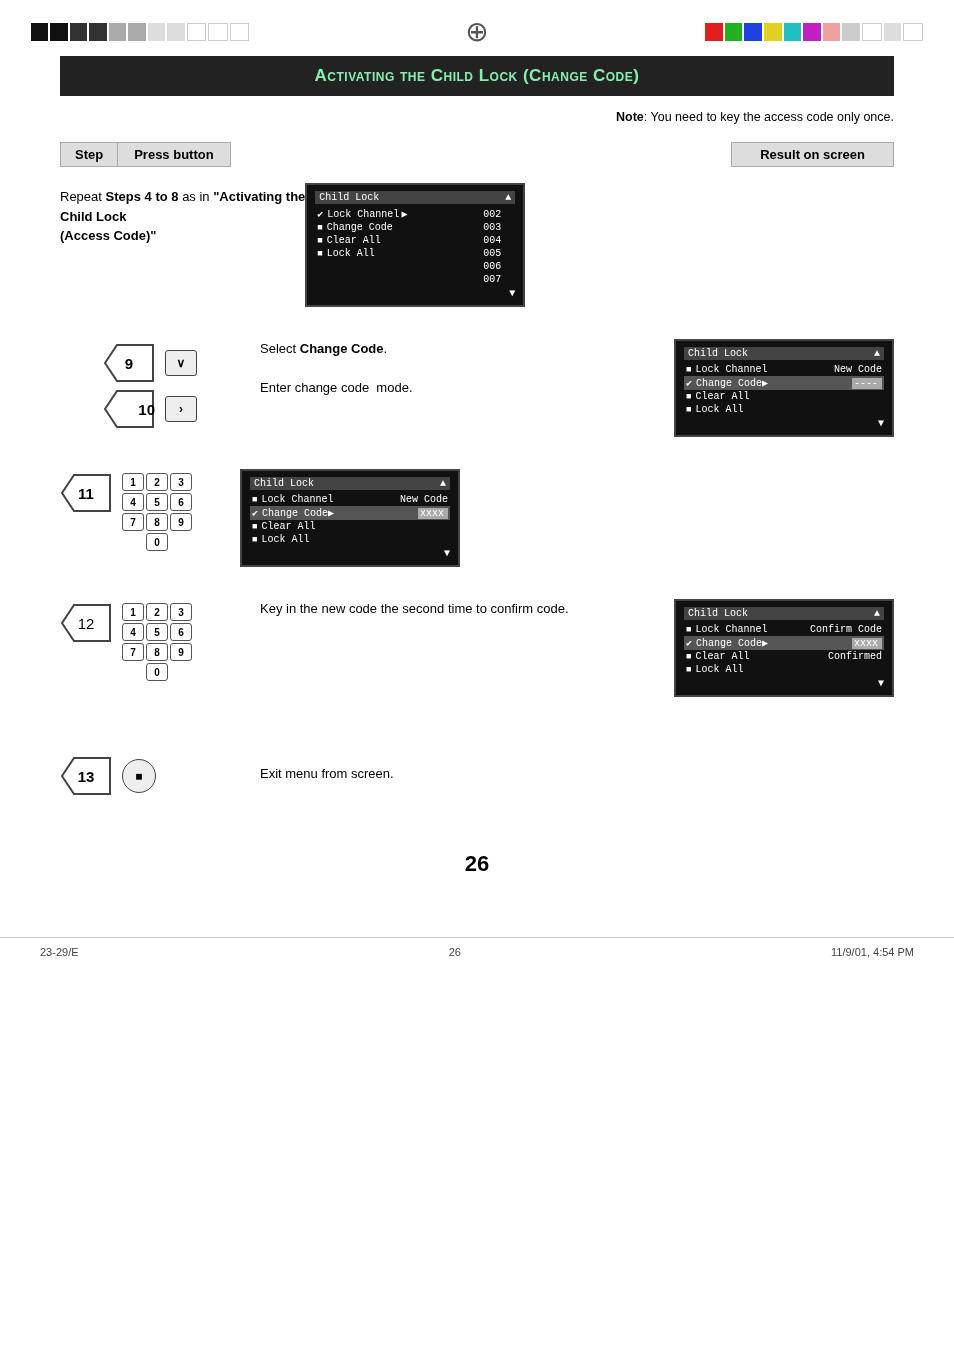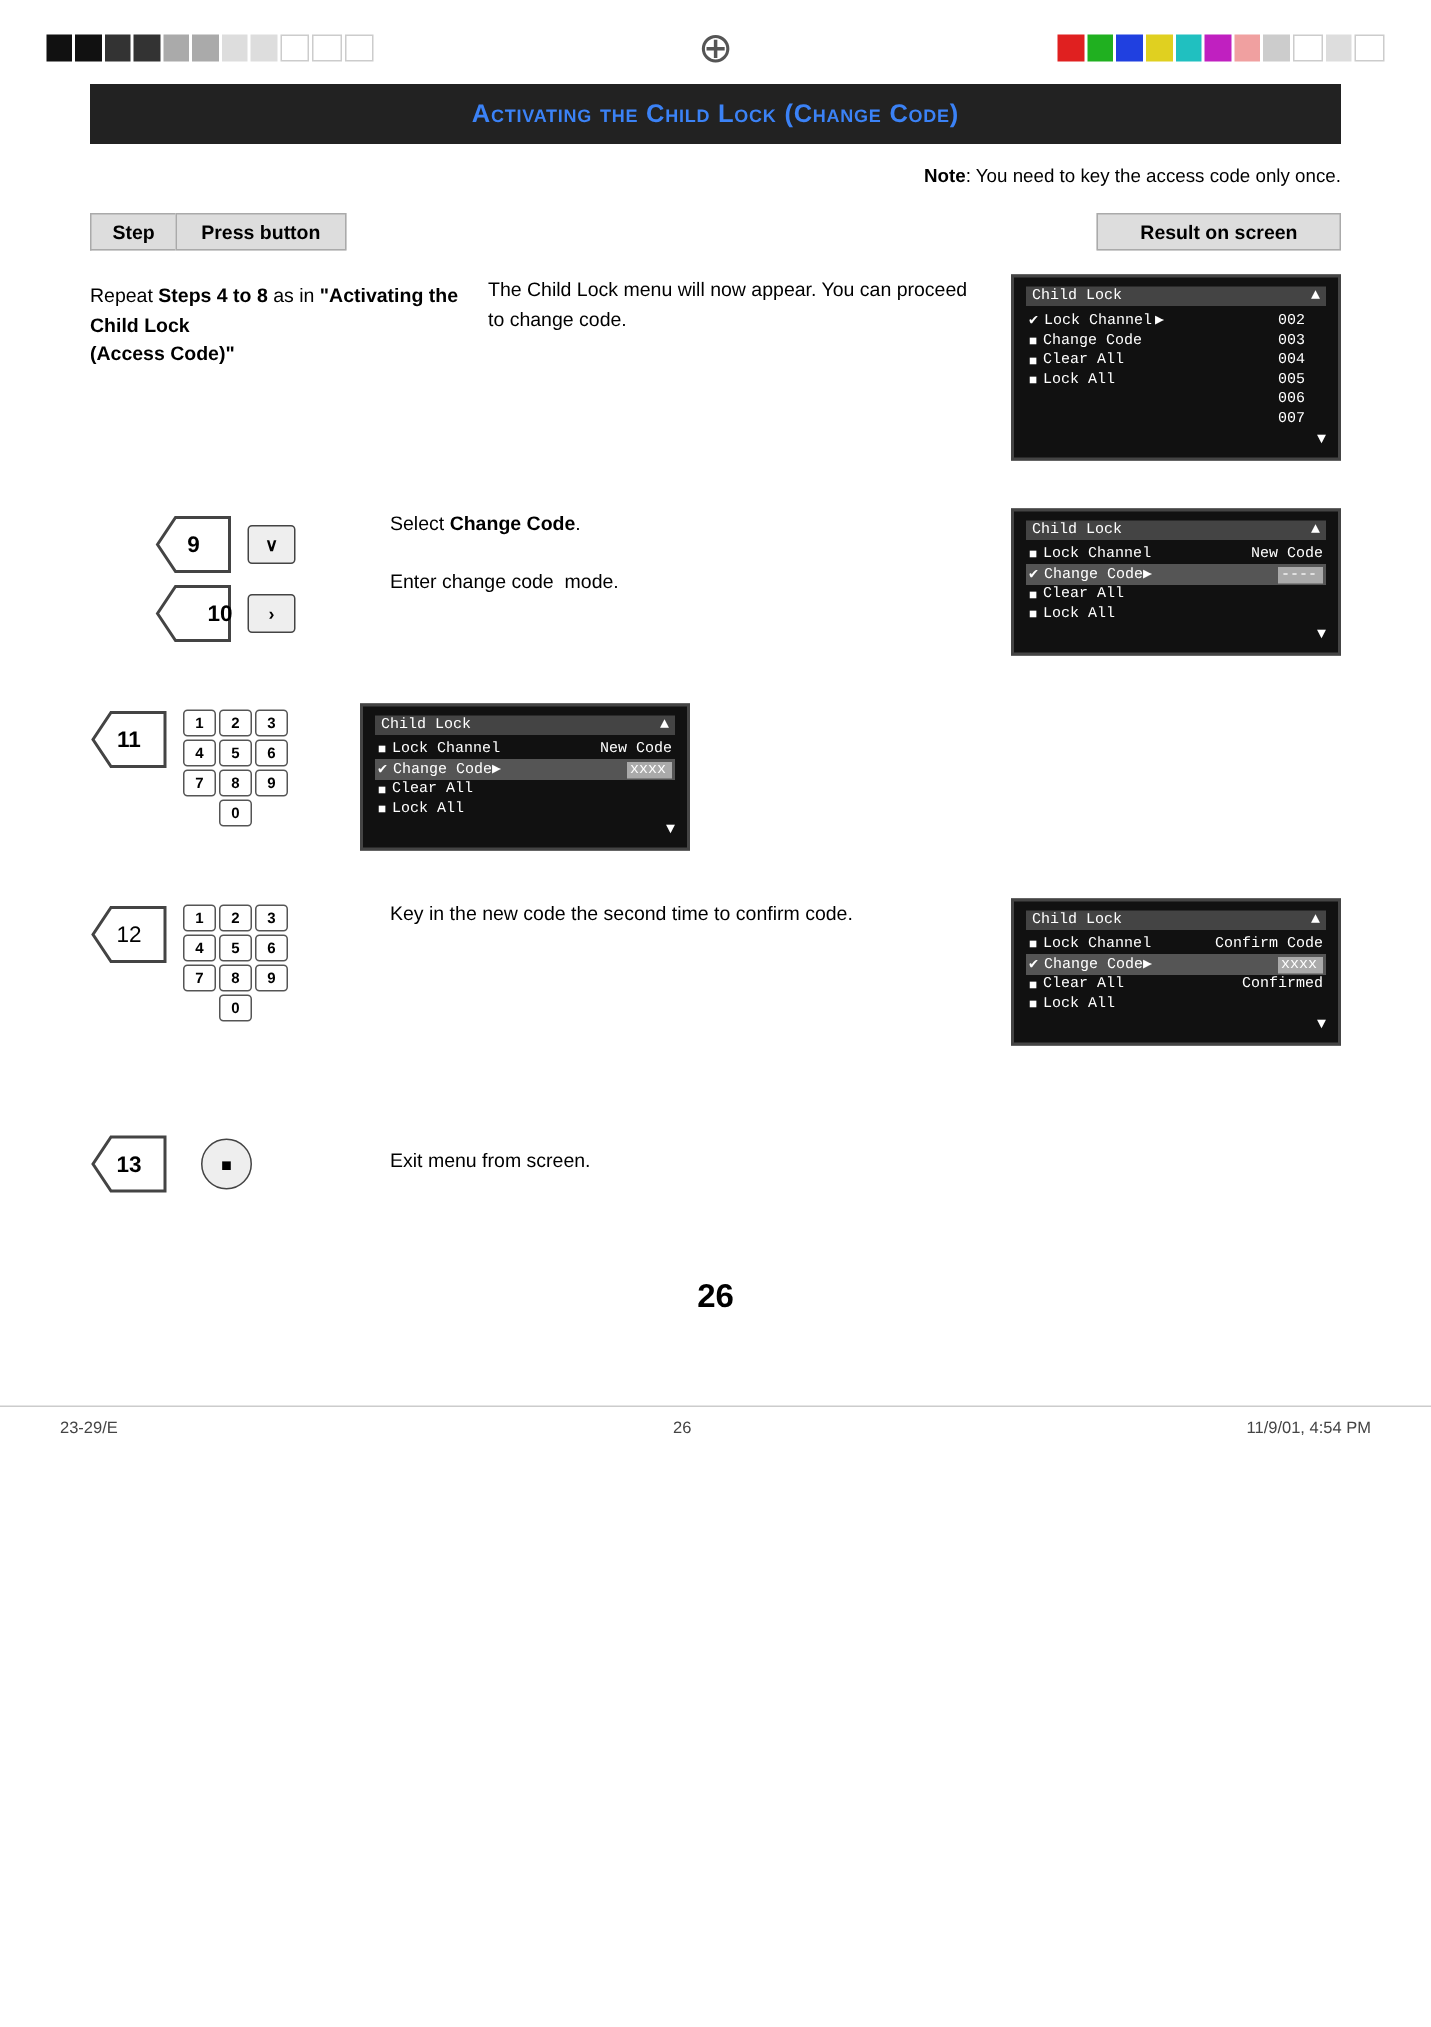--- a/index.html
+++ b/index.html
@@ -50,21 +50,21 @@
     .cs-ltgray { background: #ccc; flex: 1; margin: 0 1px; }
 
     
     .main {
       padding: 0 60px 40px 60px;
     }
 
     
     .title-box {
       background: #222;
-      color: #3b82f6;
+      color: #86efac;
       text-align: center;
       padding: 10px 20px;
       font-size: 17px;
       font-weight: bold;
       letter-spacing: 0.5px;
       margin-bottom: 14px;
       font-variant: small-caps;
     }
 
     .note-line {
@@ -287,23 +287,20 @@
   </div>
 
   <div class="step-row">
 
     <div class="step-left" style="flex-direction: column; align-items: flex-start; justify-content: flex-start; min-width: 180px; font-size: 13px; line-height: 1.5;">
       <div>
         Repeat <strong>Steps 4 to 8</strong> as in <strong>"Activating the<br>Child Lock<br>(Access Code)"</strong>
       </div>
     </div>
 
-    <div class="step-desc">
-      The Child Lock menu will now appear. You can proceed to change code.
-    </div>
 
     <div class="step-right">
       <div class="tv-screen">
         <div class="menu-title">
           <span>Child Lock</span>
           <span>▲</span>
         </div>
         <div class="menu-item">
           <span class="check">✔</span>
           <span>Lock Channel</span>
@@ -500,21 +497,21 @@
         <div class="menu-item">
           <span class="bullet">■</span>
           <span>Lock All</span>
         </div>
         <div class="arrow-down">▼</div>
       </div>
     </div>
   </div>
 
   <div class="step-row" style="align-items: center;">
-    <div class="step-left" style="flex-direction: row; align-items: center; gap: 22px; min-width: 180px;">
+    <div class="step-left" style="flex-direction: row; align-items: center; gap: 10px; min-width: 180px;">
 
       <div style="position:relative; display:inline-flex; align-items:center; justify-content:center; width:52px; height:40px;">
         <svg viewBox="0 0 52 40" width="52" height="40" style="position:absolute;top:0;left:0;">
           <polygon points="14,2 50,2 50,38 14,38 2,20" fill="white" stroke="#444" stroke-width="2"></polygon>
         </svg>
         <span style="position:relative;z-index:2;font-size:15px;font-weight:bold;">13</span>
       </div>
 
       <div style="display:inline-flex;align-items:center;justify-content:center;width:34px;height:34px;border:1.5px solid #444;border-radius:50%;font-size:14px;background:#eee;">⏹</div>
     </div>

